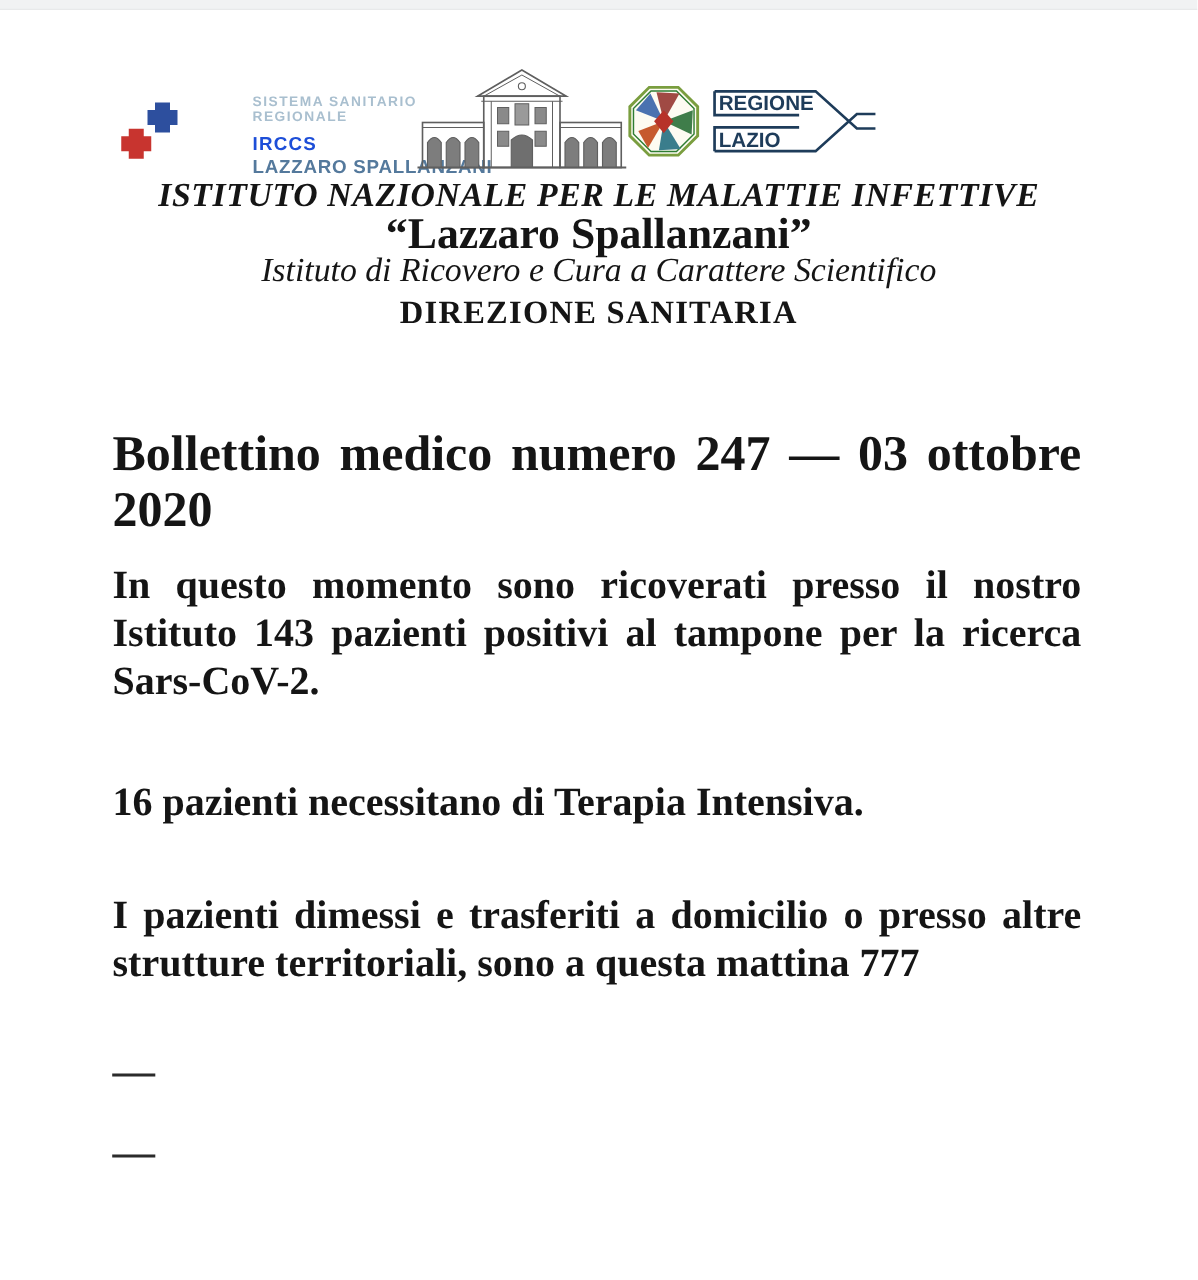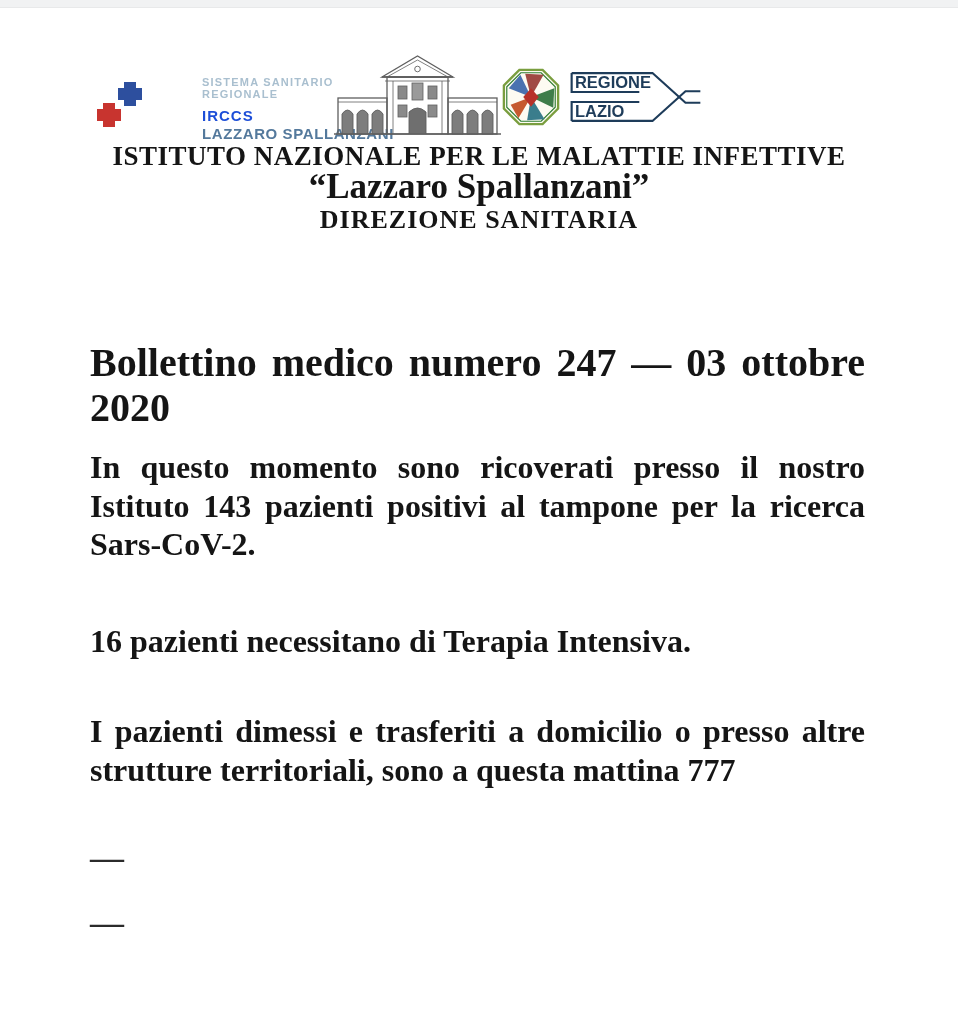--- a/index.html
+++ b/index.html
@@ -20,21 +20,21 @@
   .logo-ssr .ssr-text{position:absolute;left:112px;top:0;font-family:"Liberation Sans","DejaVu Sans",sans-serif;}
   .ssr-small{font-size:11px;letter-spacing:1.2px;color:#a9bfcf;font-weight:bold;}
   .ssr-l1{font-size:15px;font-weight:bold;color:#1d4ed8;letter-spacing:1px;margin-top:7px;}
   .ssr-l2{font-size:15px;font-weight:bold;color:#54799c;letter-spacing:0.6px;margin-top:1px;}
 
   .logo-building{position:absolute;left:330px;top:50px;}
   .logo-emblem{position:absolute;left:500px;top:66px;}
   .logo-lazio{position:absolute;left:570px;top:67px;}
 
   .org-block{position:absolute;left:0;top:141px;width:958px;text-align:center;}
-  .org-name{font-size:27px;font-weight:bold;letter-spacing:0.5px;line-height:30px;}
+  .org-name{font-size:27px;font-weight:bold;font-style:italic;letter-spacing:0.5px;line-height:30px;}
   .org-quoted{font-size:35px;line-height:29px;margin-top:1px;font-weight:bold;}
   .org-subtitle{font-size:27px;font-style:italic;line-height:29px;margin-top:1px;}
   .org-dept{font-size:26px;font-weight:bold;letter-spacing:1px;line-height:33px;margin-top:2px;}
 
   
   .content{padding:0 93px 0 90px;}
   .line{font-weight:bold;}
   .jl{text-align:justify;text-align-last:justify;}
   .title .line{font-size:40px;line-height:45px;}
   .para .line{font-size:32px;line-height:38.5px;}
@@ -111,20 +111,21 @@
       <path d="M2 61 H100 L140 25 H158"></path>
       <path d="M2 61 V38 H84"></path>
     </g>
     <text x="6" y="21.5" font-family="Liberation Sans, DejaVu Sans, sans-serif" font-size="20" font-weight="bold" fill="#1e3c5a">REGIONE</text>
     <text x="6" y="56.5" font-family="Liberation Sans, DejaVu Sans, sans-serif" font-size="20" font-weight="bold" fill="#1e3c5a">LAZIO</text>
   </svg>
 
   <div class="org-block">
     <div class="org-name">ISTITUTO NAZIONALE PER LE MALATTIE INFETTIVE</div>
     <div class="org-quoted">“Lazzaro Spallanzani”</div>
+    <div class="org-subtitle">Istituto di Ricovero e Cura a Carattere Scientifico</div>
     <div class="org-dept">DIREZIONE SANITARIA</div>
   </div>
 </div>
 
 <div class="content">
 
   <div class="title">
     <div class="line jl">Bollettino medico numero 247 — 03 ottobre</div>
     <div class="line">2020</div>
   </div>

